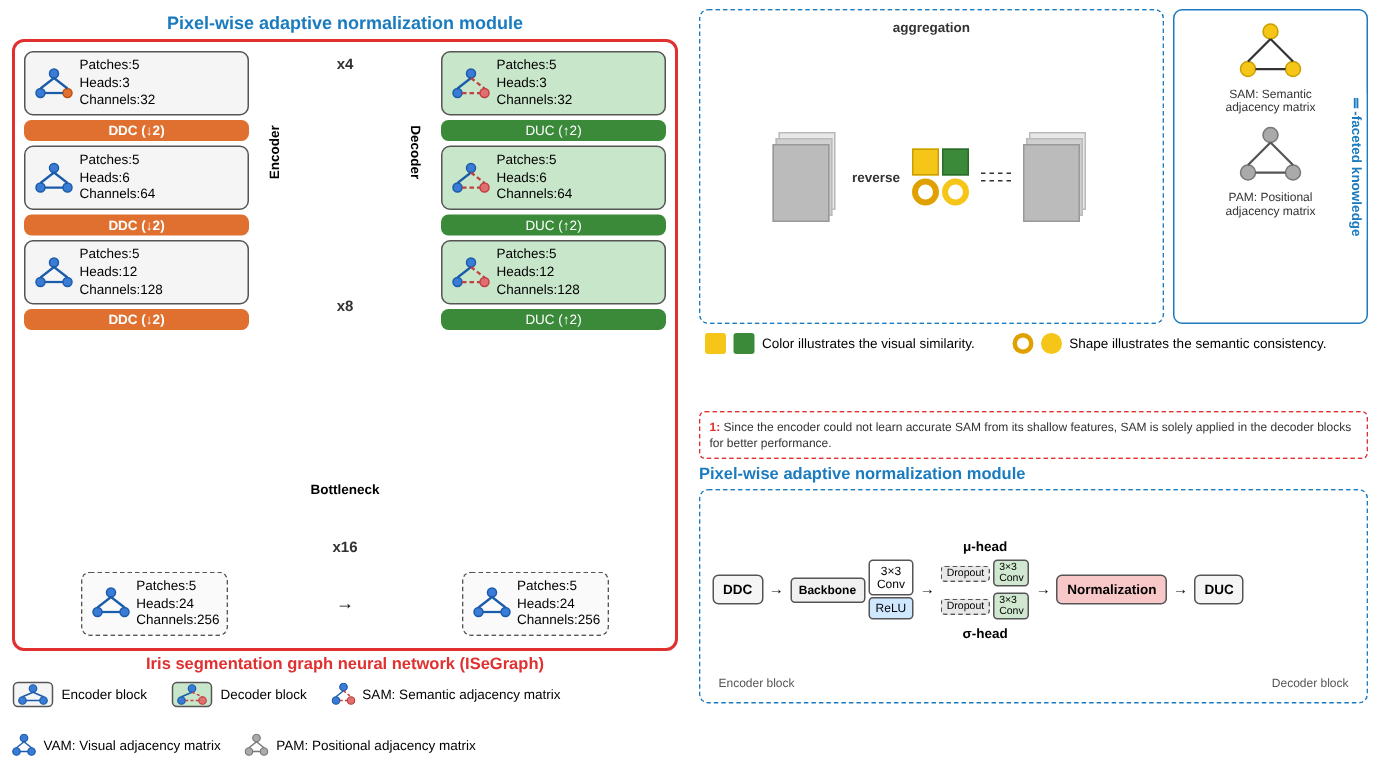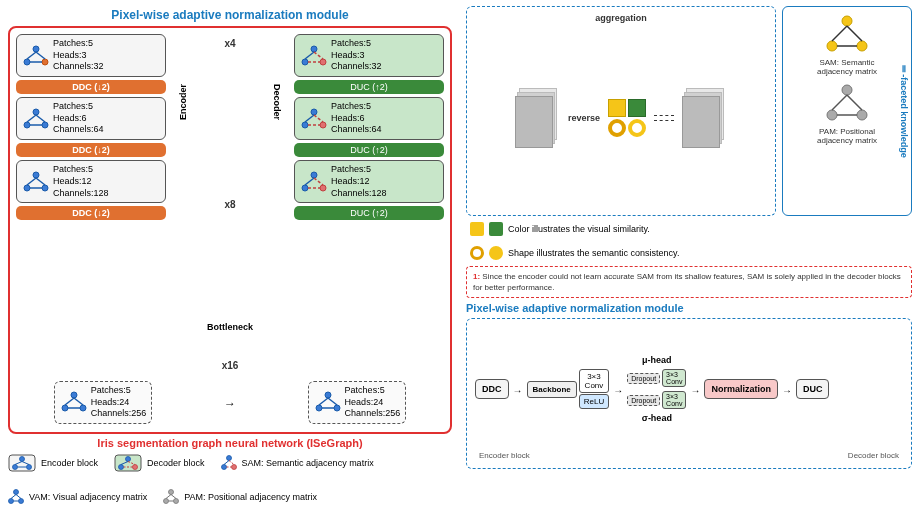--- a/index.html
+++ b/index.html
@@ -200,20 +200,21 @@
       background: #f5c518;
     }
 
     .note-red {
       border: 1.5px dashed #e03030;
       border-radius: 4px;
       padding: 4px 6px;
       font-size: 8px;
       color: #333;
       line-height: 1.4;
+      margin-top: 32px;
     }
 
     .normalization-diagram {
       border: 1.5px dashed #1a7bbf;
       border-radius: 6px;
       padding: 8px;
       flex: 1;
       display: flex;
       flex-direction: column;
     }
@@ -571,21 +572,21 @@
           <line x1="30" y1="15" x2="45" y2="30" stroke="#555" stroke-width="1.5"></line>
           <line x1="20" y1="35" x2="40" y2="35" stroke="#555" stroke-width="1.5"></line>
         </svg>
         <div style="font-size:8px; color:#333; text-align:center;">PAM: Positional<br>adjacency matrix</div>
       </div>
 
     </div>
 
   </div>
 
-  <div style="display:flex; flex-direction:column; gap:6px;">
+  <div style="display:flex; flex-direction:row; gap:17px;">
     <div class="color-legend">
       <div class="yellow-sq"></div>
       <div class="green-sq"></div>
       <span>Color illustrates the visual similarity.</span>
     </div>
     <div class="shape-legend">
       <div class="circle-yellow"></div>
       <div class="circle-yellow-fill"></div>
       <span>Shape illustrates the semantic consistency.</span>
     </div>

